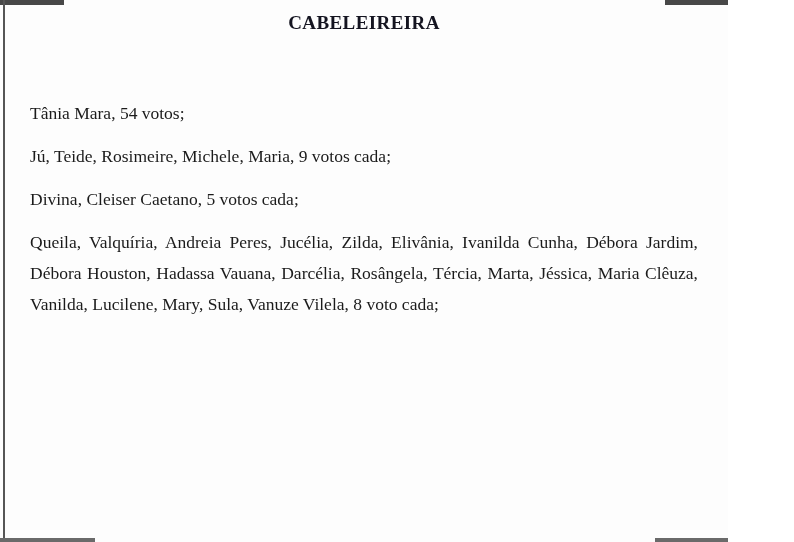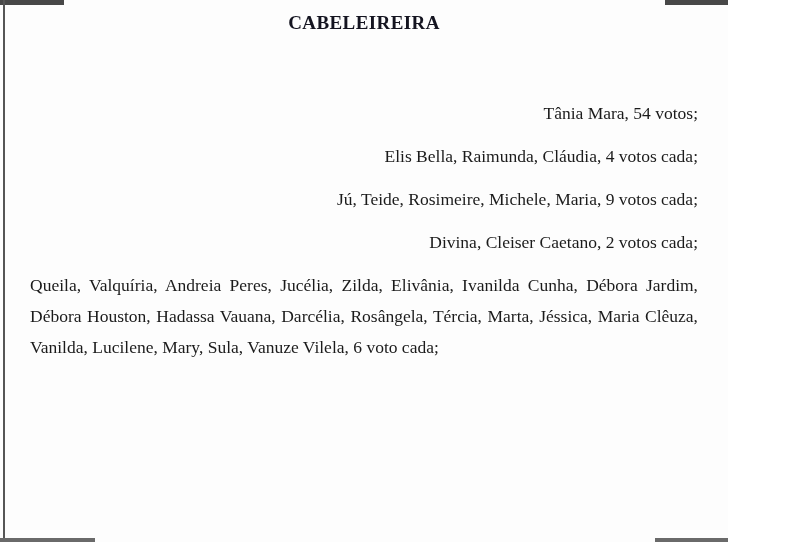--- a/index.html
+++ b/index.html
@@ -35,21 +35,21 @@
     font-weight: bold;
     text-align: center;
     letter-spacing: 0.4px;
     line-height: 26px;
     color: #141420;
   }
   .entry {
     margin: 0 0 12px 0;
     font-size: 17.5px;
     line-height: 31px;
-    text-align: right;
+    text-align: left;
     white-space: nowrap;
   }
   .entry.first {
     margin-top: 62px;
   }
   .entry.multiline {
     white-space: normal;
     text-align: justify;
   }
 </style>
@@ -65,22 +65,21 @@
   <div class="rule rule-bottom-right"></div>
 
   <div class="content">
     <h1 class="doc-title">CABELEIREIRA</h1>
 
     <p class="entry first">Tânia Mara, 54 votos;</p>
 
 
 
 
-    <p class="entry">Elis Bella, Raimunda, Cláudia, 4 votos cada;</p>
 
     <p class="entry">Jú, Teide, Rosimeire, Michele, Maria, 9 votos cada;</p>
 
-    <p class="entry">Divina, Cleiser Caetano, 2 votos cada;</p>
+    <p class="entry">Divina, Cleiser Caetano, 5 votos cada;</p>
 
-    <p class="entry multiline">Queila, Valquíria, Andreia Peres, Jucélia, Zilda, Elivânia, Ivanilda Cunha, Débora Jardim, Débora Houston, Hadassa Vauana, Darcélia, Rosângela, Tércia, Marta, Jéssica, Maria Clêuza, Vanilda, Lucilene, Mary, Sula, Vanuze Vilela, 6 voto cada;</p>
+    <p class="entry multiline">Queila, Valquíria, Andreia Peres, Jucélia, Zilda, Elivânia, Ivanilda Cunha, Débora Jardim, Débora Houston, Hadassa Vauana, Darcélia, Rosângela, Tércia, Marta, Jéssica, Maria Clêuza, Vanilda, Lucilene, Mary, Sula, Vanuze Vilela, 8 voto cada;</p>
   </div>
 
 </div>
 
 </body></html>

